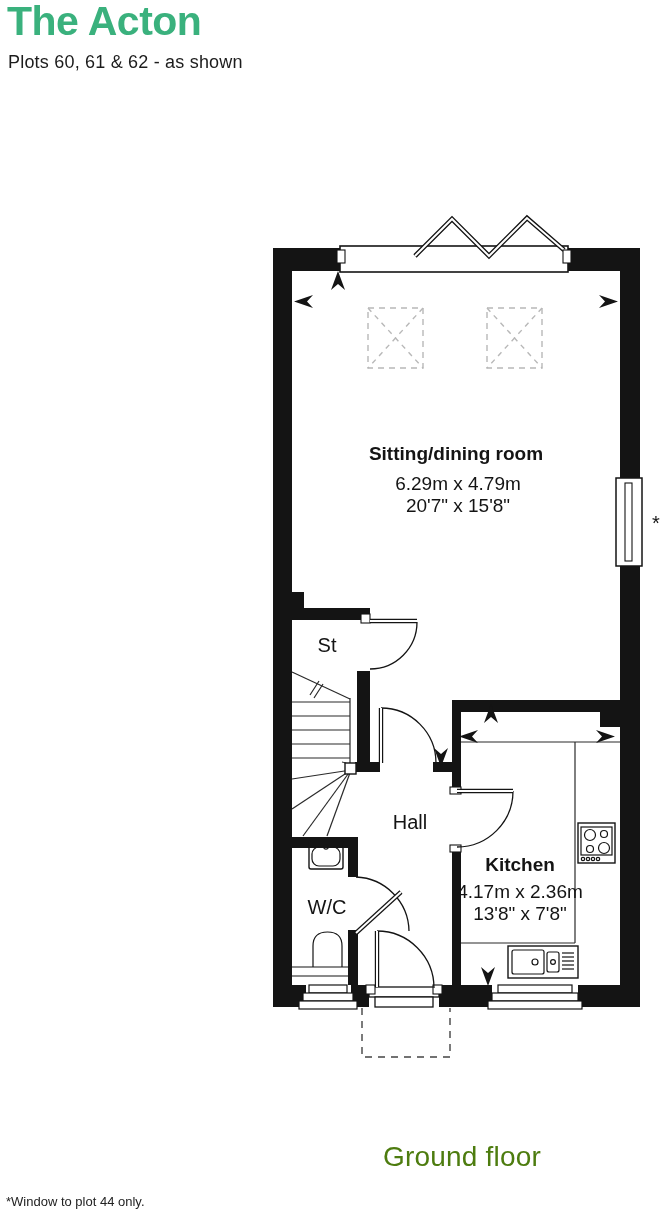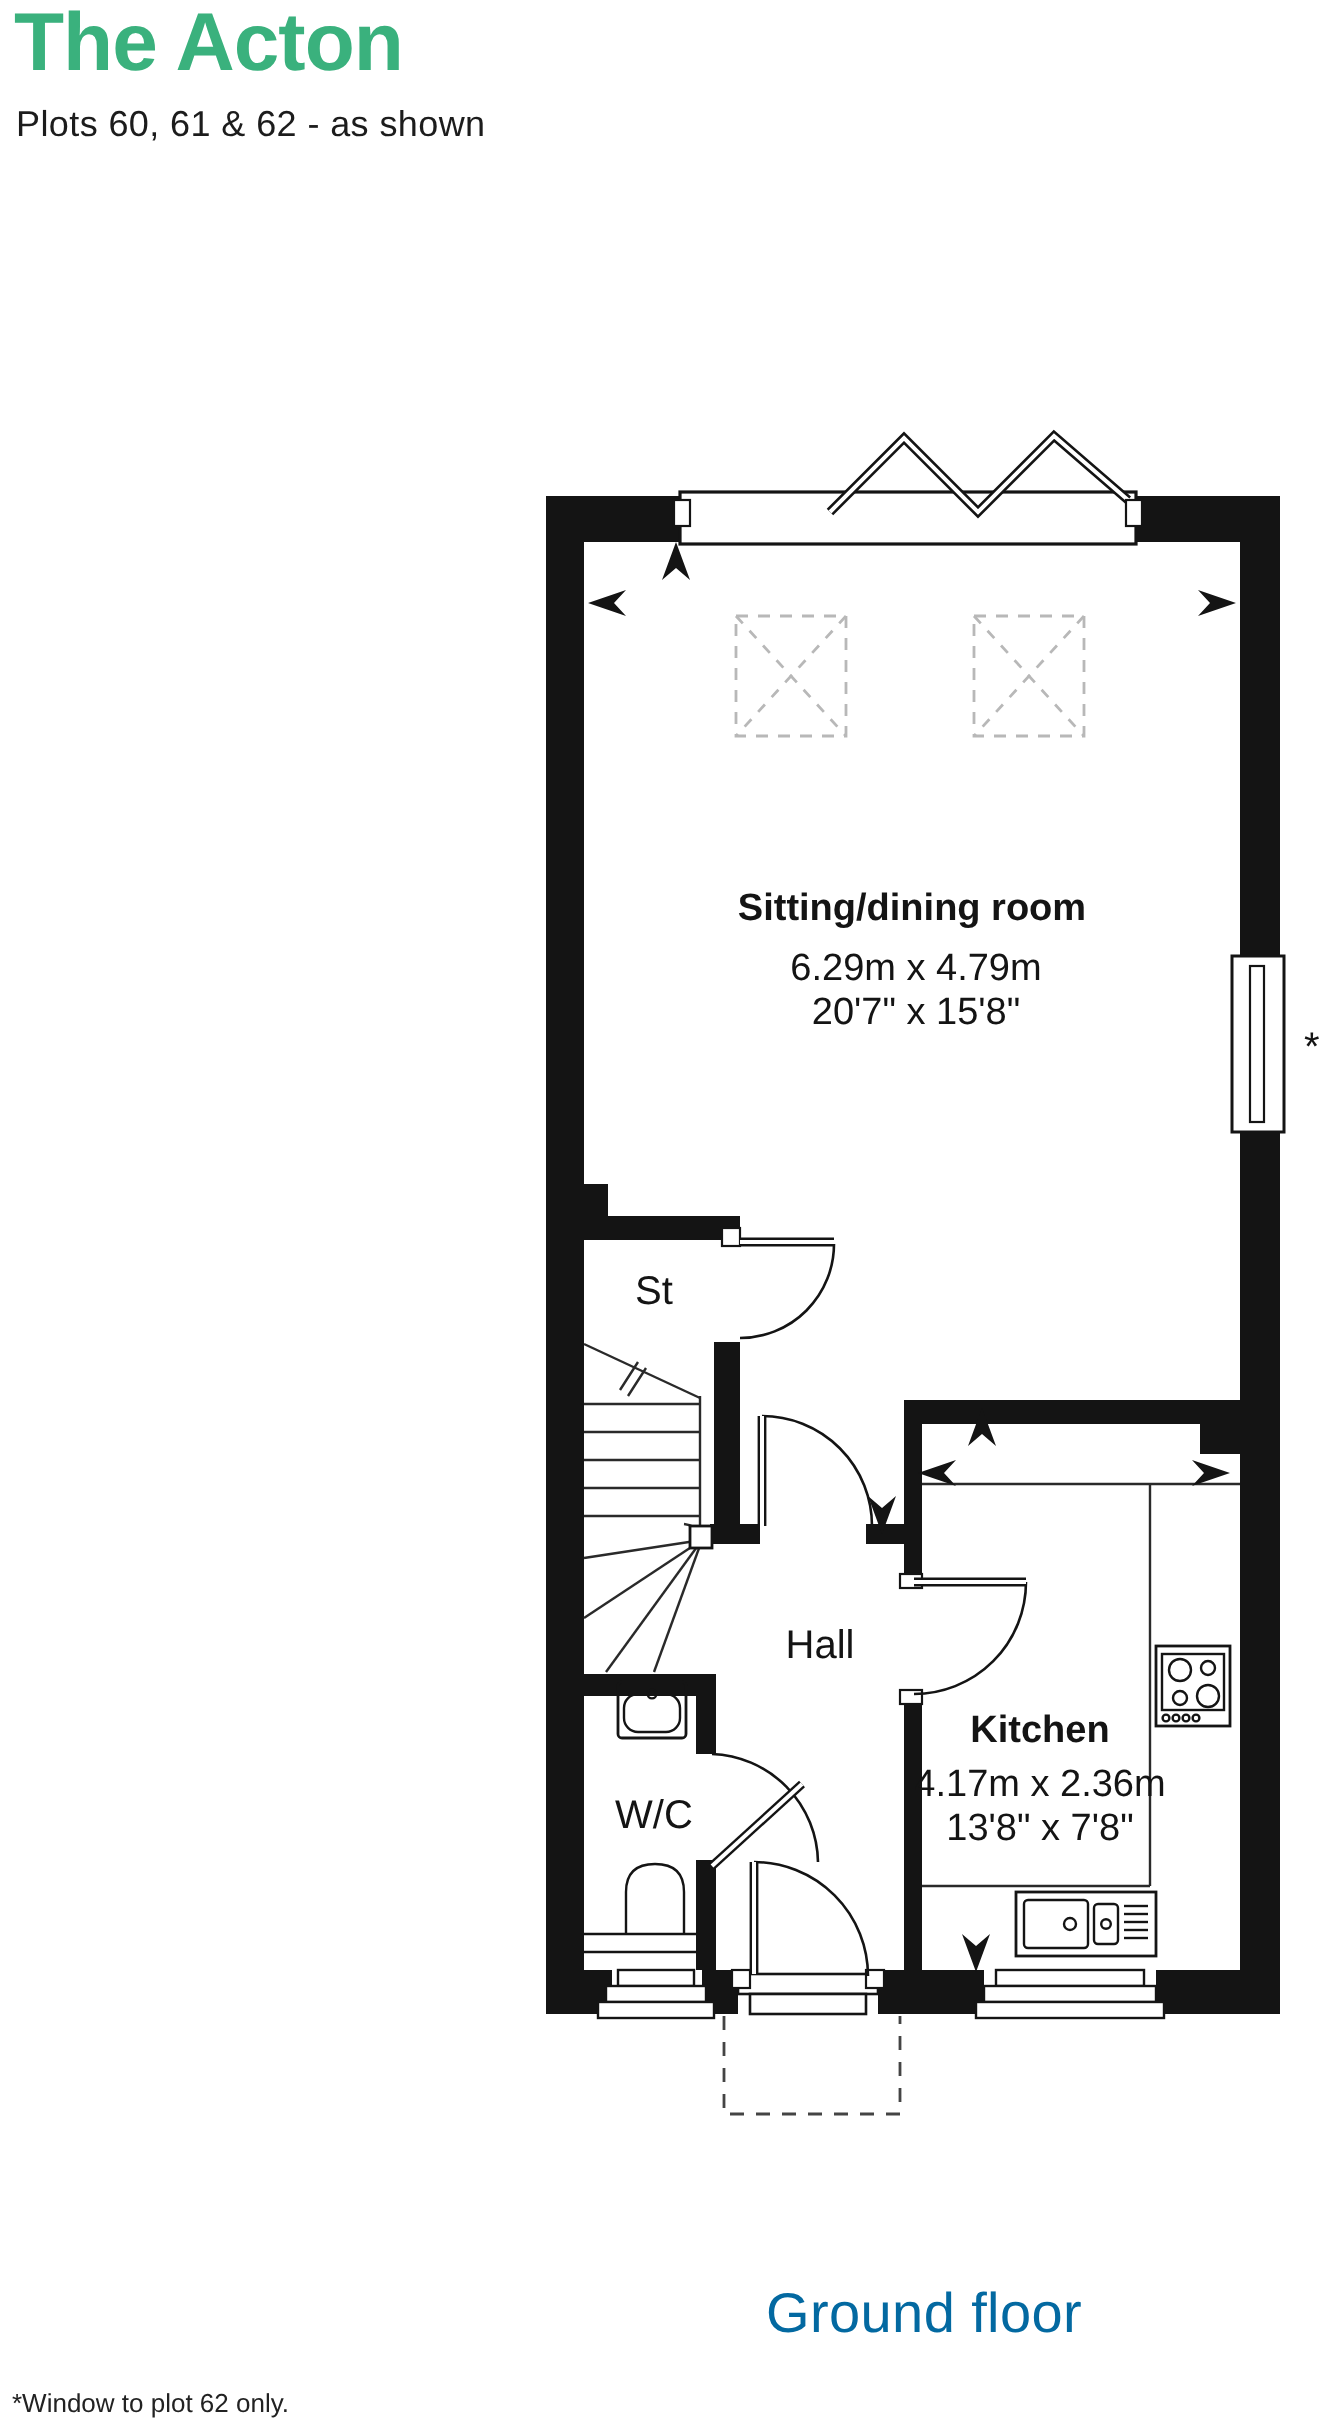--- a/index.html
+++ b/index.html
@@ -10,21 +10,21 @@
   .title{
     position:absolute;left:7px;top:-2px;margin:0;
     font-size:41px;font-weight:800;letter-spacing:-0.5px;color:#3ab17d;
   }
   .subtitle{
     position:absolute;left:8px;top:52px;margin:0;
     font-size:18px;font-weight:400;color:#1c1c1c;letter-spacing:0.2px;
   }
   .floor-label{
     position:absolute;left:383px;top:1141px;
-    font-size:28px;color:#0369a1;letter-spacing:0.2px;
+    font-size:28px;color:#4d7c0f;letter-spacing:0.2px;
   }
   .footnote{
     position:absolute;left:6px;top:1194px;
     font-size:13px;color:#222;
   }
   svg.plan{position:absolute;left:0;top:0;}
   svg.plan text{
     font-family:"Liberation Sans",sans-serif;
     fill:#141414;
   }
@@ -221,14 +221,14 @@
       <text class="room-dim" x="520" y="898">4.17m x 2.36m</text>
       <text class="room-dim" x="520" y="920">13'8" x 7'8"</text>
 
       <text class="room-tag" x="410" y="829">Hall</text>
       <text class="room-tag" x="327" y="652">St</text>
       <text class="room-tag" x="327" y="914">W/C</text>
     </g>
   </svg>
 
   <div class="floor-label">Ground floor</div>
-  <div class="footnote">*Window to plot 62 only.</div>
+  <div class="footnote">*Window to plot 44 only.</div>
 </div>
 
 </body></html>

